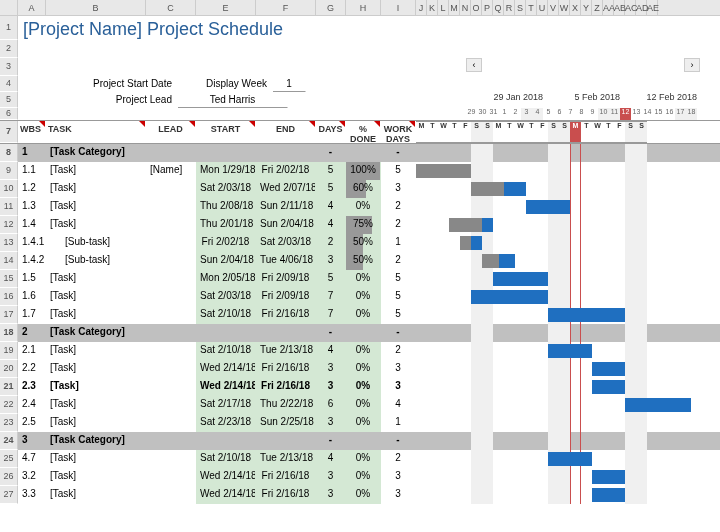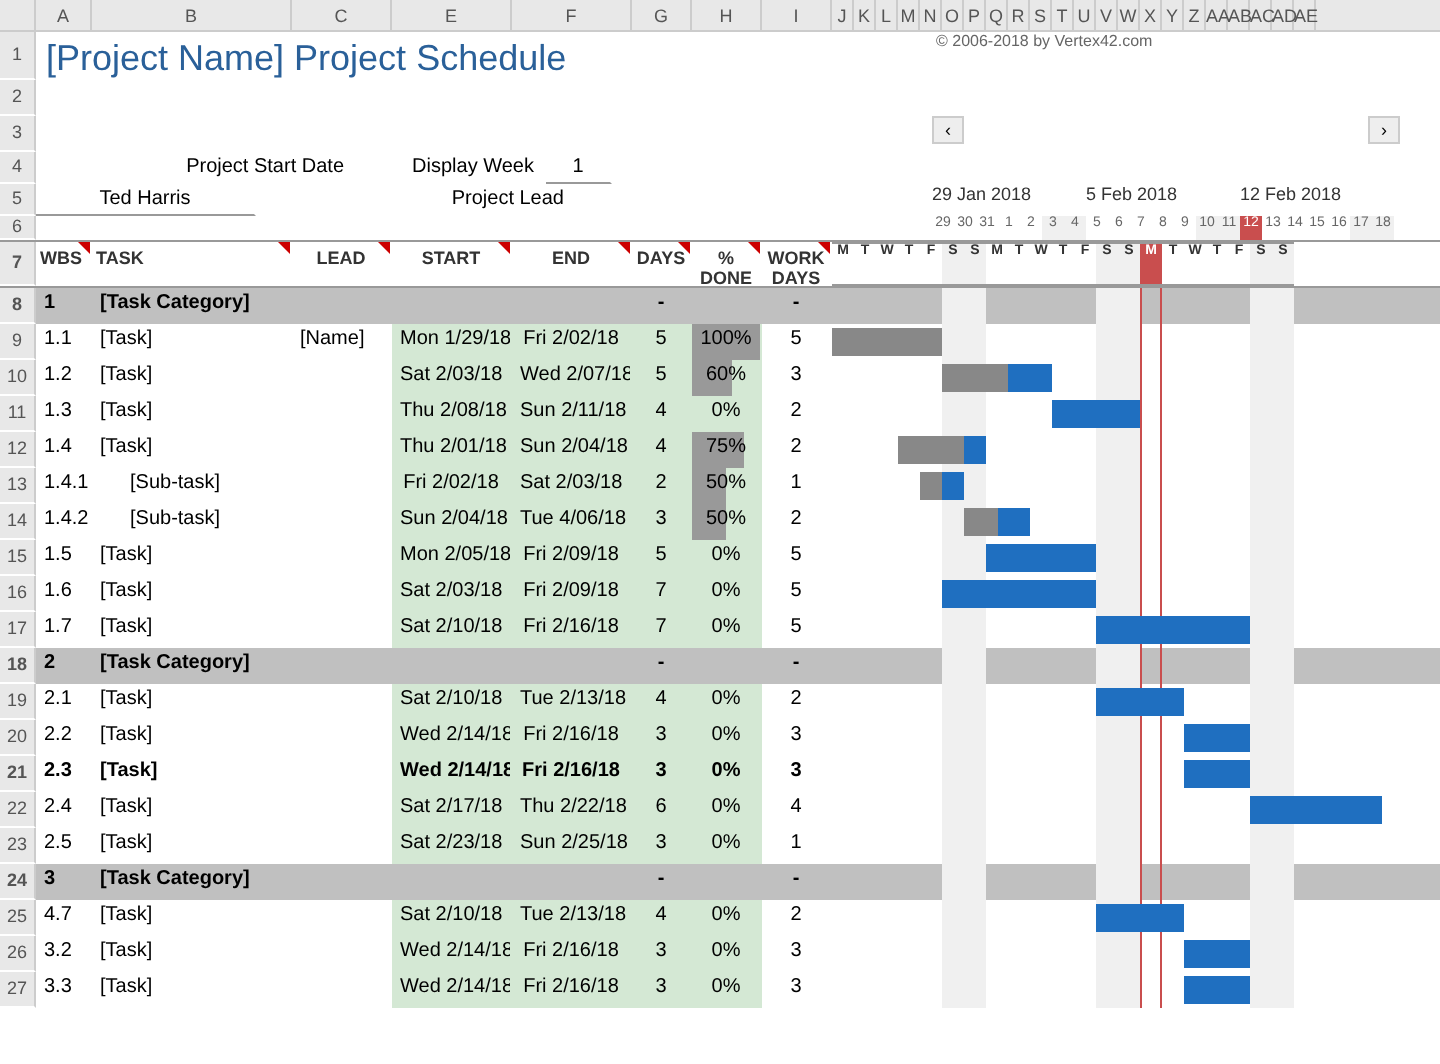--- a/index.html
+++ b/index.html
@@ -19,21 +19,21 @@
 .header-row .cell::after { content: ''; position: absolute; top: 0; right: 0; border: 3px solid transparent; border-top-color: #c00; border-right-color: #c00; }
 .cat-row { background: #c0c0c0; font-weight: bold; font-size: 10px; }
 .cat-row .cell { padding: 2px 4px; }
 .task-row { font-size: 10px; }
 .task-row .cell { padding: 2px 4px; white-space: nowrap; overflow: hidden; }
 .green-cell { background: #d4e8d4; text-align: center; }
 .pct-cell { background: #d4e8d4; text-align: center; position: relative; }
 .pct-fill { position: absolute; left: 0; top: 0; bottom: 0; background: #999; }
 .pct-text { position: relative; z-index: 1; }
 .week-hdr { border: 1px solid #ccc; text-align: center; font-size: 10px; padding: 2px; }
-.date-hdr { text-align: left; font-size: 9px; color: #333; }
+.date-hdr { text-align: right; font-size: 9px; color: #333; }
 .day-num { text-align: center; font-size: 7px; color: #666; width: 11px; }
 .day-ltr { text-align: center; font-size: 7px; color: #333; width: 11px; border-top: 1px solid #999; border-bottom: 1px solid #999; }
 .weekend { background: #f0f0f0; }
 .today-col { background: #c94e4e; color: #fff; }
 .bar { position: absolute; height: 14px; }
 .bar-blue { background: #1f6fc0; }
 .bar-gray { background: #888; }
 .nav-arrow { width: 16px; height: 14px; background: #eee; border: 1px solid #ccc; text-align: center; font-size: 9px; line-height: 12px; cursor: pointer; }
 .link-txt { font-style: italic; text-decoration: underline; color: #2a6099; font-size: 9px; }
 .copyright { font-size: 8px; color: #666; }
@@ -82,21 +82,20 @@
       <div style="width: 11px;">AB</div>
       <div style="width: 11px;">AC</div>
       <div style="width: 11px;">AD</div>
       <div style="width: 11px;">AE</div>
     </div>
 
 <div class="row" style="height:24px">
   <div class="row-num">1</div>
   <div class="cell title" style="width:380px">[Project Name] Project Schedule</div>
   <div class="cell" style="width:70px"></div>
-  <div class="cell copyright" style="width:140px">© 2006-2018 by Vertex42.com</div>
 </div>
 
 <div class="row" style="height:18px">
   <div class="row-num">2</div>
 </div>
 
 <div class="row" style="height:18px">
   <div class="row-num">3</div>
   <div style="width:448px"></div>
   <div class="nav-arrow">‹</div>
@@ -107,22 +106,22 @@
 <div class="row" style="height:16px">
   <div class="row-num">4</div>
   <div class="cell meta-label" style="width:160px">Project Start Date</div>
   <div class="cell meta-label" style="width:95px">Display Week</div>
   <div class="cell meta-val" style="width:33px;text-align:center;border-bottom:1px solid #999">1</div>
   <div style="width:50px"></div>
 </div>
 
 <div class="row" style="height:16px">
   <div class="row-num">5</div>
+  <div class="cell meta-label" style="width:160px">Project Lead</div>
   <div class="cell meta-val" style="width:110px;text-align:center;border-bottom:1px solid #999">Ted Harris</div>
-  <div class="cell meta-label" style="width:160px">Project Lead</div>
   <div style="width:178px"></div>
   <div id="weekDates" style="display:flex">
         <div class="date-hdr" style="width: 77px;">29 Jan 2018</div>
         <div class="date-hdr" style="width: 77px;">5 Feb 2018</div>
         <div class="date-hdr" style="width: 77px;">12 Feb 2018</div>
       </div>
 </div>
 
 <div class="row" style="height:12px">
   <div class="row-num">6</div>

